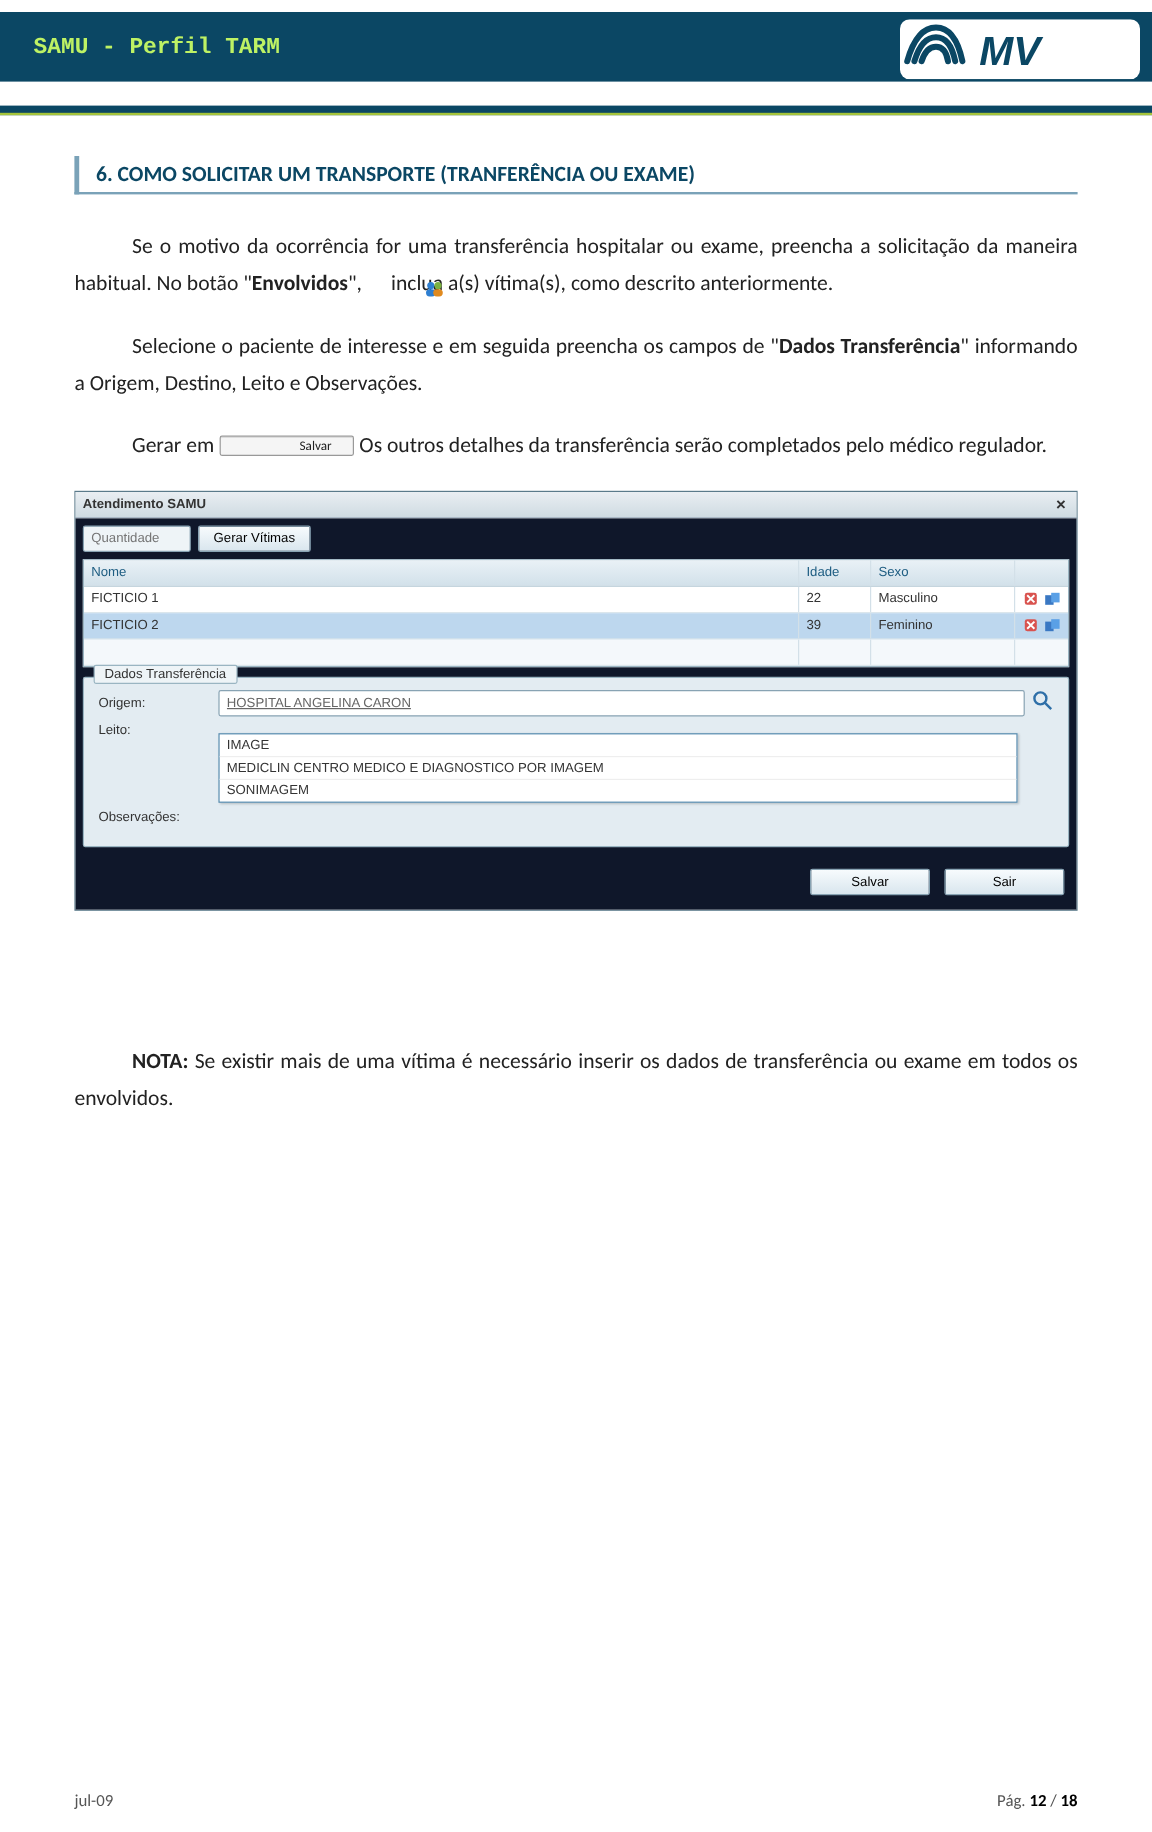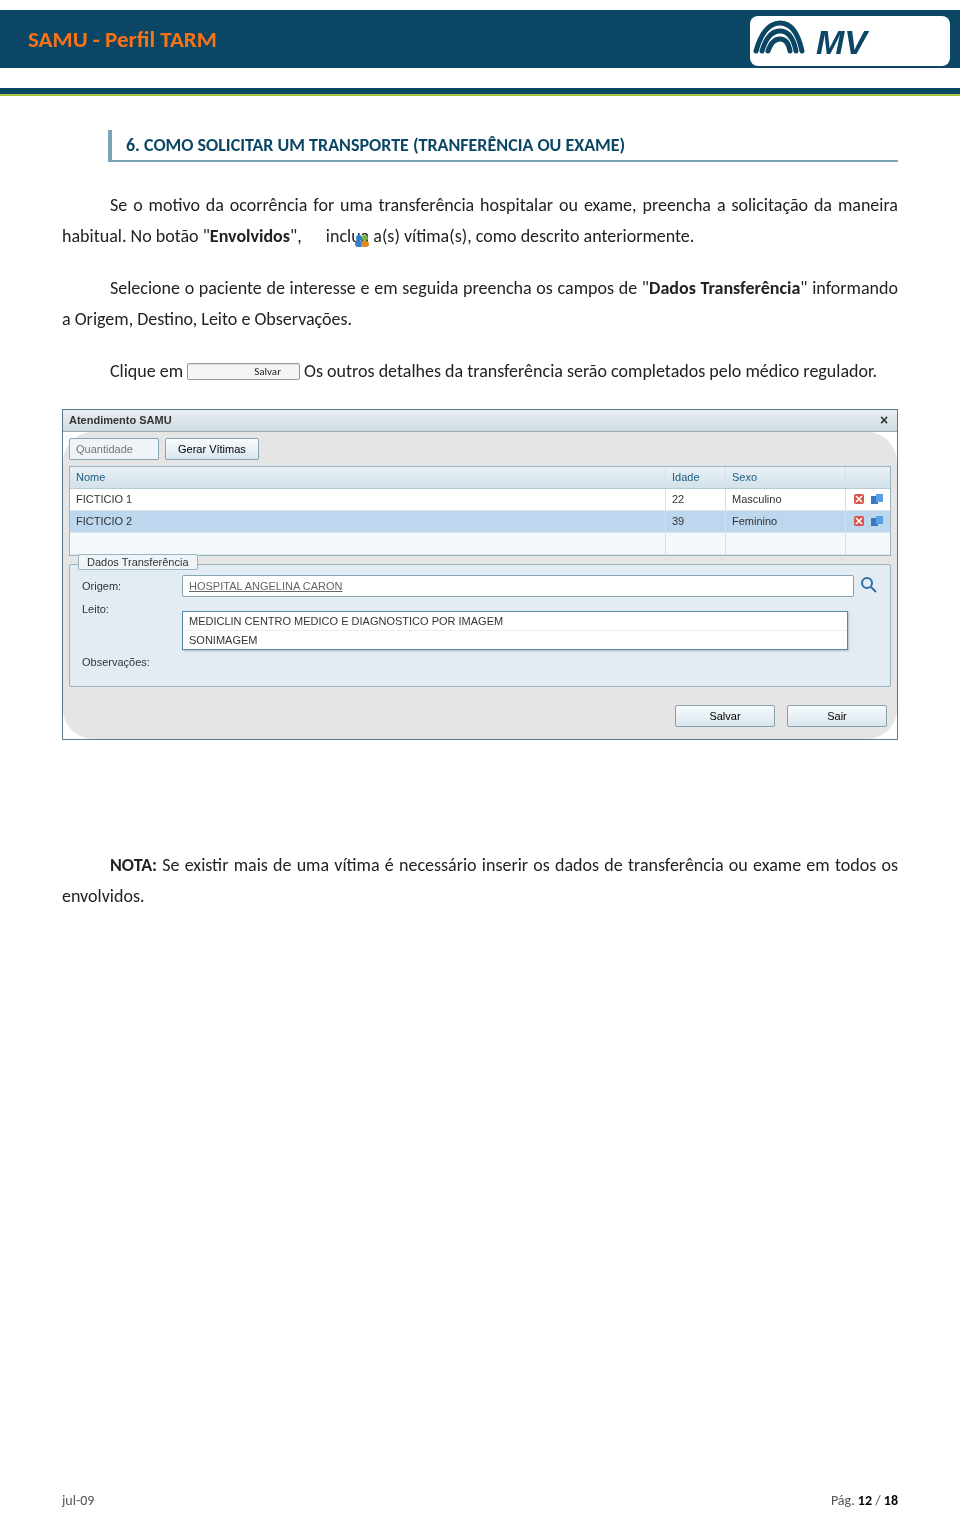--- a/index.html
+++ b/index.html
@@ -16,23 +16,24 @@
   .header {
     background: #0b4764;
     height: 68px;
     position: relative;
     display: flex;
     align-items: center;
     padding: 0 18px 0 28px;
     border-top: 10px solid #fff;
   }
   .header-title {
-    color: #f97316;
-    font-size: 23px;
+    color: #bef264;
+    font-size: 19px;
     font-weight: bold;
+    font-family: Liberation Mono, monospace;
   }
   .logo-wrap {
     position: absolute;
     right: 10px;
     top: 6px;
     padding-left: 34px;
   }
   .logo-wrap svg { display: block; }
   .hr-accent {
     background: #0b4764;
@@ -46,21 +47,20 @@
     font-size: 18px;
   }
   .section-h {
     border-left: 4px solid #7aa2b8;
     border-bottom: 2px solid #7aa2b8;
     padding: 4px 0 4px 14px;
     color: #0b4764;
     font-weight: bold;
     font-size: 18px;
     margin-bottom: 28px;
-    margin-left: 46px;
   }
   .body-text p {
     color: #222;
     line-height: 1.7;
     margin-bottom: 22px;
     text-align: justify;
   }
   .body-text .indent { text-indent: 48px; }
   .body-text b { font-weight: bold; }
   .inline-icon {
@@ -100,21 +100,21 @@
     padding: 0 6px;
     font-weight: bold;
   }
   .app-titlebar .close {
     margin-left: auto;
     width: 14px; height: 14px;
     display: flex; align-items: center; justify-content: center;
     font-size: 14px;
     cursor: pointer;
   }
-  .app-body { background: #e5e5e5; padding: 6px; border-radius: 30px; }
+  .app-body { background: #0f172a; padding: 6px; }
   .toolbar-row { display: flex; gap: 6px; margin-bottom: 6px; }
   .k-input {
     background: #fff;
     border: 1px solid #88a3b3;
     border-radius: 2px;
     height: 22px;
     padding: 0 6px;
     font-size: 11px;
     color: #666;
   }
@@ -257,21 +257,21 @@
         </svg>
       </span>
       <span> inclua a(s) vítima(s), como descrito anteriormente.</span>
     </p>
 
     <p class="indent">
       <span>Selecione o paciente de interesse e em seguida preencha os campos de "</span><b>Dados Transferência</b><span>" informando a Origem, Destino, Leito e Observações.</span>
     </p>
 
     <p class="indent">
-      <span>Clique em </span>
+      <span>Gerar em </span>
       <span class="inline-btn">Salvar</span>
       <span> Os outros detalhes da transferência serão completados pelo médico regulador.</span>
     </p>
   </div>
 
   <div class="app-frame">
     <div class="app-titlebar">
       <span>Atendimento SAMU</span>
       <span class="close">×</span>
     </div>
@@ -346,20 +346,21 @@
                 <line x1="11" y1="11" x2="16" y2="16" stroke="#2e6fa8" stroke-width="2"></line>
               </svg>
           </span>
         </div>
 
 
         <div class="frm-row" style="margin-bottom:0">
           <label>Leito:</label>
         </div>
         <div class="dropdown">
+          <div>IMAGE</div>
           <div>MEDICLIN CENTRO MEDICO E DIAGNOSTICO POR IMAGEM</div>
           <div>SONIMAGEM</div>
         </div>
 
         <div class="frm-row" style="margin-top:6px">
           <label>Observações:</label>
         </div>
       </div>
 
       <div class="btn-row">

